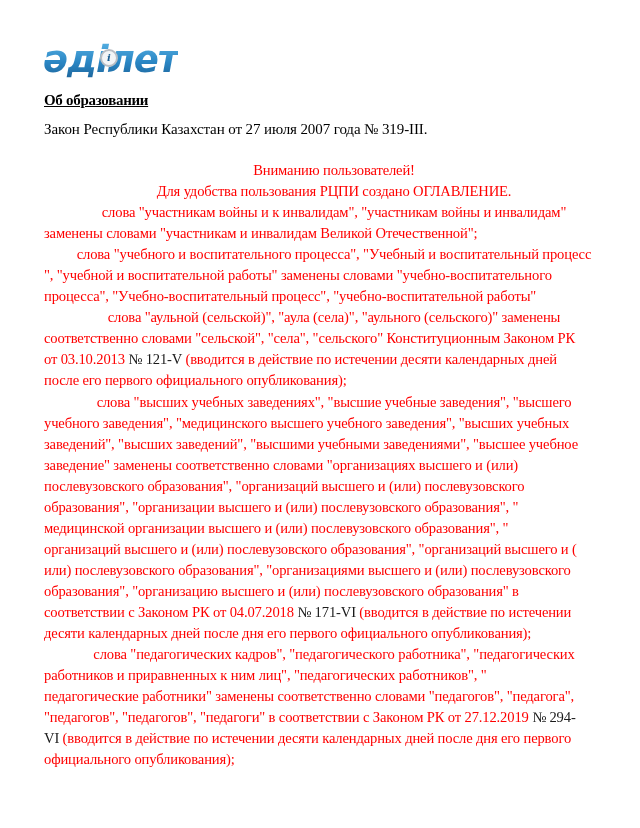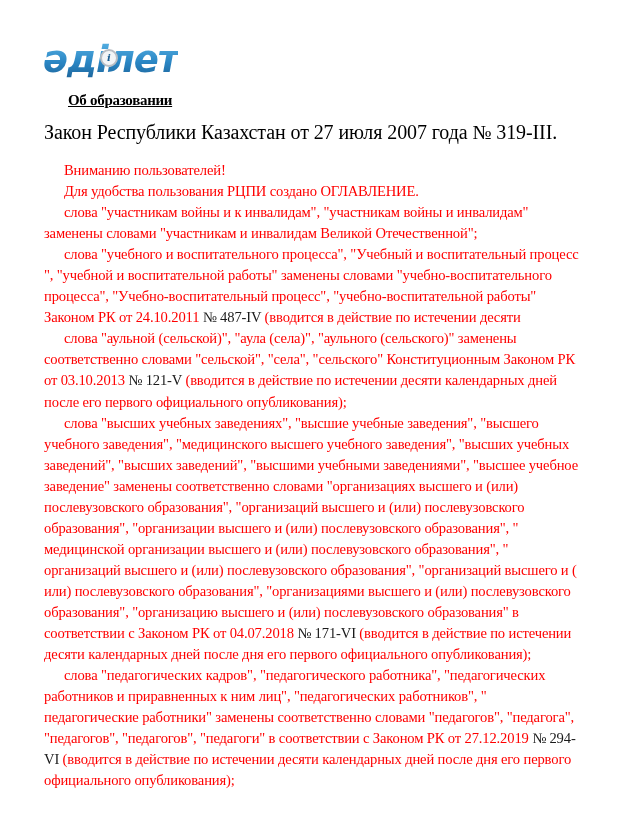--- a/index.html
+++ b/index.html
@@ -25,33 +25,32 @@
   .logo-badge {
     position: absolute; left: 57px; top: 5px; width: 14px; height: 14px;
     border-radius: 50%; border: 2px solid #b9bec4; background: #f3f5f7;
     font-family: "DejaVu Serif", serif; font-style: italic; font-size: 10px;
     line-height: 14px; text-align: center; color: #1b5f93; font-weight: bold;
   }
   .doc-title {
     position: absolute; left: 44px; top: 92px;
     font-size: 15px; font-weight: bold; text-decoration: underline;
     letter-spacing: -0.3px;
-    margin-left: 24px;
   }
   .doc-subtitle {
     position: absolute; left: 44px; top: 121px;
-    font-size: 20px; letter-spacing: -0.1px;
+    font-size: 15px; letter-spacing: -0.1px;
   }
   .notes {
     position: absolute; left: 44px; top: 160px; width: 560px;
     color: #ff0000; font-size: 14.6px; line-height: 21.05px;
     letter-spacing: -0.15px;
   }
   .line { white-space: nowrap; display: block; }
-  .ind { padding-left: 20px; }
+  .ind { padding-left: 20px; text-align: center; }
   .link { color: #1a1a1a; cursor: pointer; }
 </style>
 </head>
 <body>
 
 <div class="logo">
   <span class="logo-text">әділет</span>
   <span class="logo-badge">i</span>
 </div>
 
@@ -61,21 +60,20 @@
 <div class="notes">
   <span class="line ind">Вниманию пользователей!</span>
   <span class="line ind">Для удобства пользования РЦПИ создано ОГЛАВЛЕНИЕ.</span>
 
   <span class="line ind">слова "участникам войны и к инвалидам", "участникам войны и инвалидам"</span>
   <span class="line">заменены словами "участникам и инвалидам Великой Отечественной";</span>
 
   <span class="line ind">слова "учебного и воспитательного процесса", "Учебный и воспитательный процесс</span>
   <span class="line">", "учебной и воспитательной работы" заменены словами "учебно-воспитательного</span>
   <span class="line">процесса", "Учебно-воспитательный процесс", "учебно-воспитательной работы"</span>
-  <span class="line"><span>Законом РК от 24.10.2011 </span><span class="link">№ 487-IV</span><span> (вводится в действие по истечении десяти</span></span>
 
   <span class="line ind">слова "аульной (сельской)", "аула (села)", "аульного (сельского)" заменены</span>
   <span class="line">соответственно словами "сельской", "села", "сельского" Конституционным Законом РК</span>
   <span class="line"><span>от 03.10.2013 </span><span class="link">№ 121-V</span><span> (вводится в действие по истечении десяти календарных дней</span></span>
   <span class="line">после его первого официального опубликования);</span>
 
   <span class="line ind">слова "высших учебных заведениях", "высшие учебные заведения", "высшего</span>
   <span class="line">учебного заведения", "медицинского высшего учебного заведения", "высших учебных</span>
   <span class="line">заведений", "высших заведений", "высшими учебными заведениями", "высшее учебное</span>
   <span class="line">заведение" заменены соответственно словами "организациях высшего и (или)</span>

